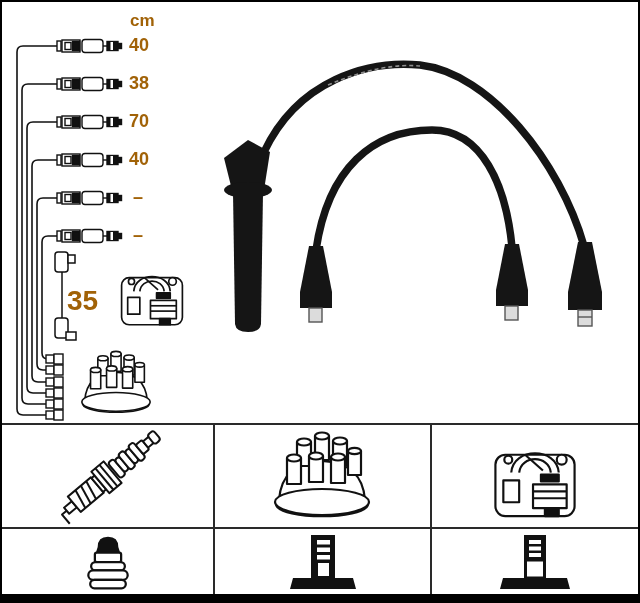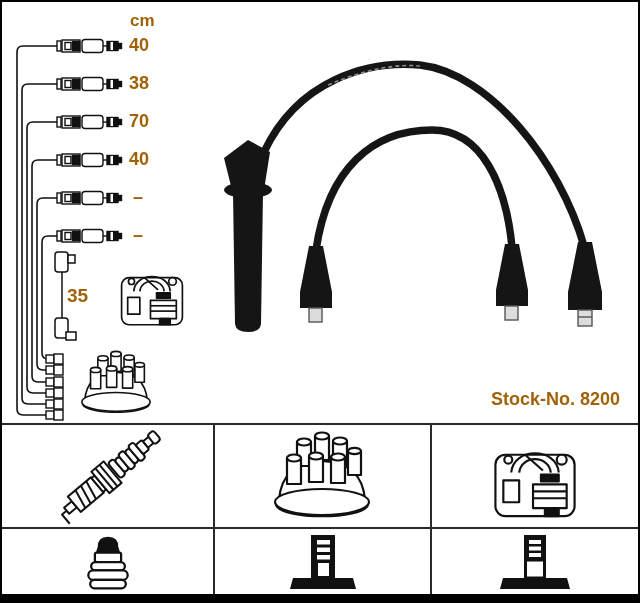--- a/index.html
+++ b/index.html
@@ -5,21 +5,21 @@
   html,body{margin:0;padding:0;background:#9a9a9a;}
   .frame{
     position:relative;width:640px;height:603px;background:#fff;
     box-sizing:border-box;border:2px solid #000;border-bottom:9px solid #000;
     overflow:hidden;font-family:"Liberation Sans",sans-serif;color:#a16207;
   }
   .abs{position:absolute;}
   .len-label{position:absolute;left:127px;font-size:18px;font-weight:bold;line-height:25px;white-space:nowrap;text-align:right;}
   .dash-label{left:131px;}
   .unit-label{position:absolute;left:128px;top:9px;font-size:17px;font-weight:bold;}
-  .coil-len{position:absolute;left:65px;top:283px;font-size:19px;font-weight:bold;}
+  .coil-len{position:absolute;left:65px;top:283px;font-size:28px;font-weight:bold;}
   .product-code{position:absolute;right:18px;top:350px;font-size:26px;font-weight:bold;letter-spacing:.5px;}
   .stock-no{position:absolute;right:18px;top:387px;font-size:18px;font-weight:bold;}
   .grid{
     position:absolute;left:0;right:0;top:421px;bottom:0;
     border-top:2px solid #2a2a2a;
     display:grid;grid-template-columns:213px 217px auto;grid-template-rows:104px auto;
   }
   .cell{display:flex;align-items:center;justify-content:center;overflow:hidden;}
   .cell.cr{border-right:2px solid #2a2a2a;}
   .cell.cb{border-bottom:2px solid #2a2a2a;}
@@ -157,21 +157,20 @@
     <g>
       <polygon points="101,206 115,206 124,252 124,268 92,268 92,252" fill="#151515"></polygon>
       <rect x="101" y="268" width="13" height="14" fill="#dcdcdc" stroke="#555" stroke-width="1.4"></rect>
     </g>
     <g>
       <polygon points="297,204 311,204 320,250 320,266 288,266 288,250" fill="#151515"></polygon>
       <rect x="297" y="266" width="13" height="14" fill="#dcdcdc" stroke="#555" stroke-width="1.4"></rect>
     </g>
   </svg>
 
-  <div class="stock-no">Stock-No. 8200</div>
 
   <div class="grid">
 
     <div class="cell cr cb">
       <svg width="160" height="100" viewBox="0 0 160 100">
         <g transform="rotate(-40 80 50)" fill="#fff" stroke="#111" stroke-width="2" stroke-linejoin="round">
           <path d="M20,62 V50 H28" fill="none"></path>
           <rect x="26" y="46" width="10" height="8"></rect>
           <rect x="36" y="40" width="30" height="20"></rect>
           <line x1="42" y1="60" x2="46" y2="40"></line>

